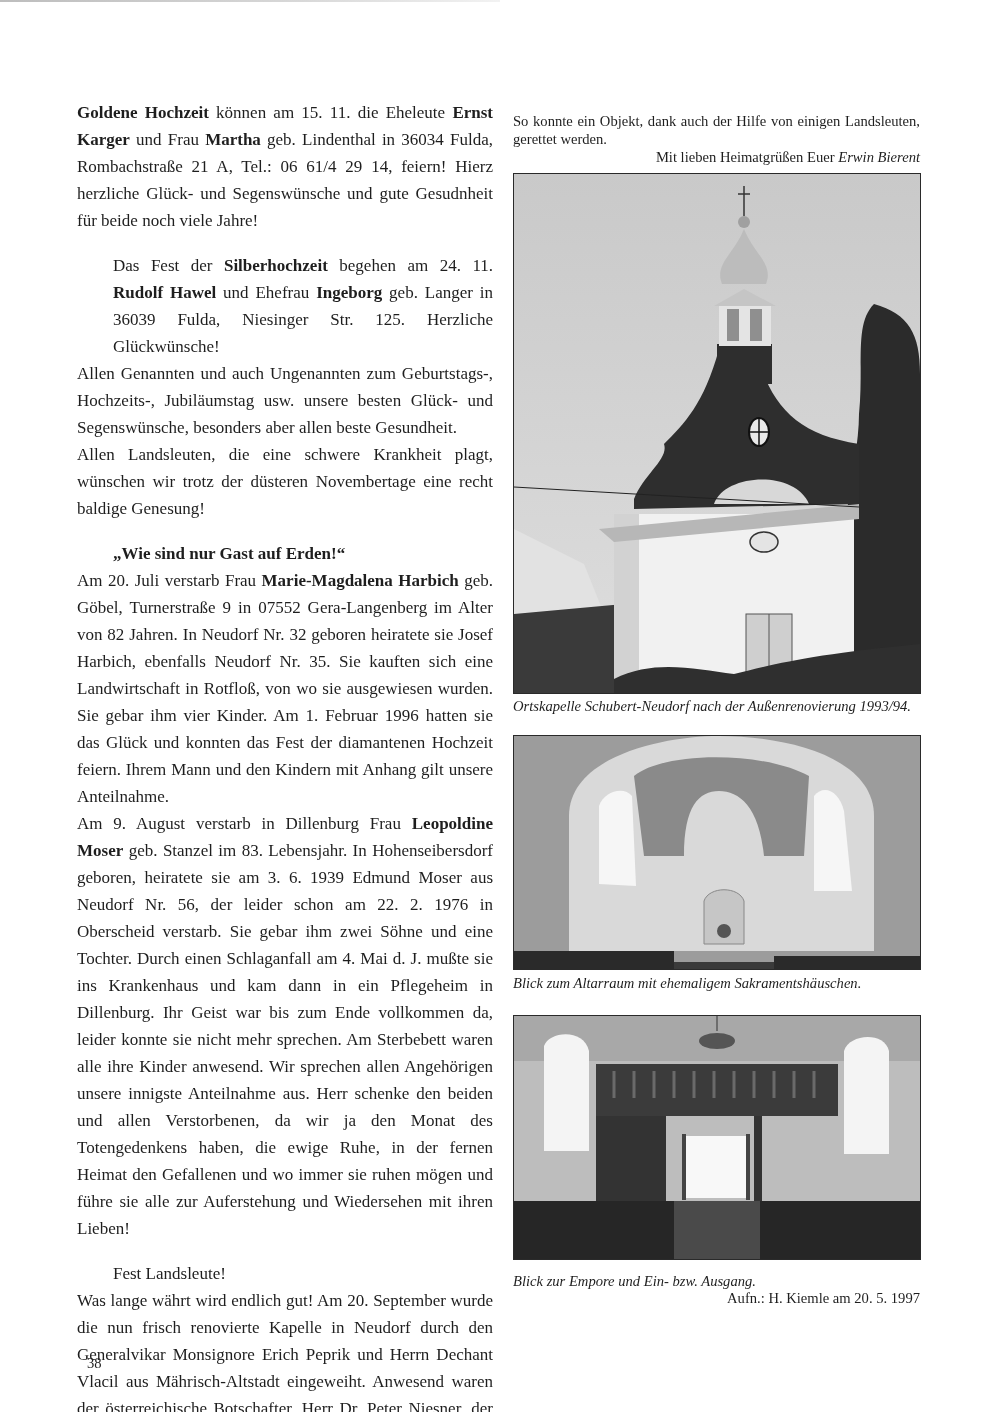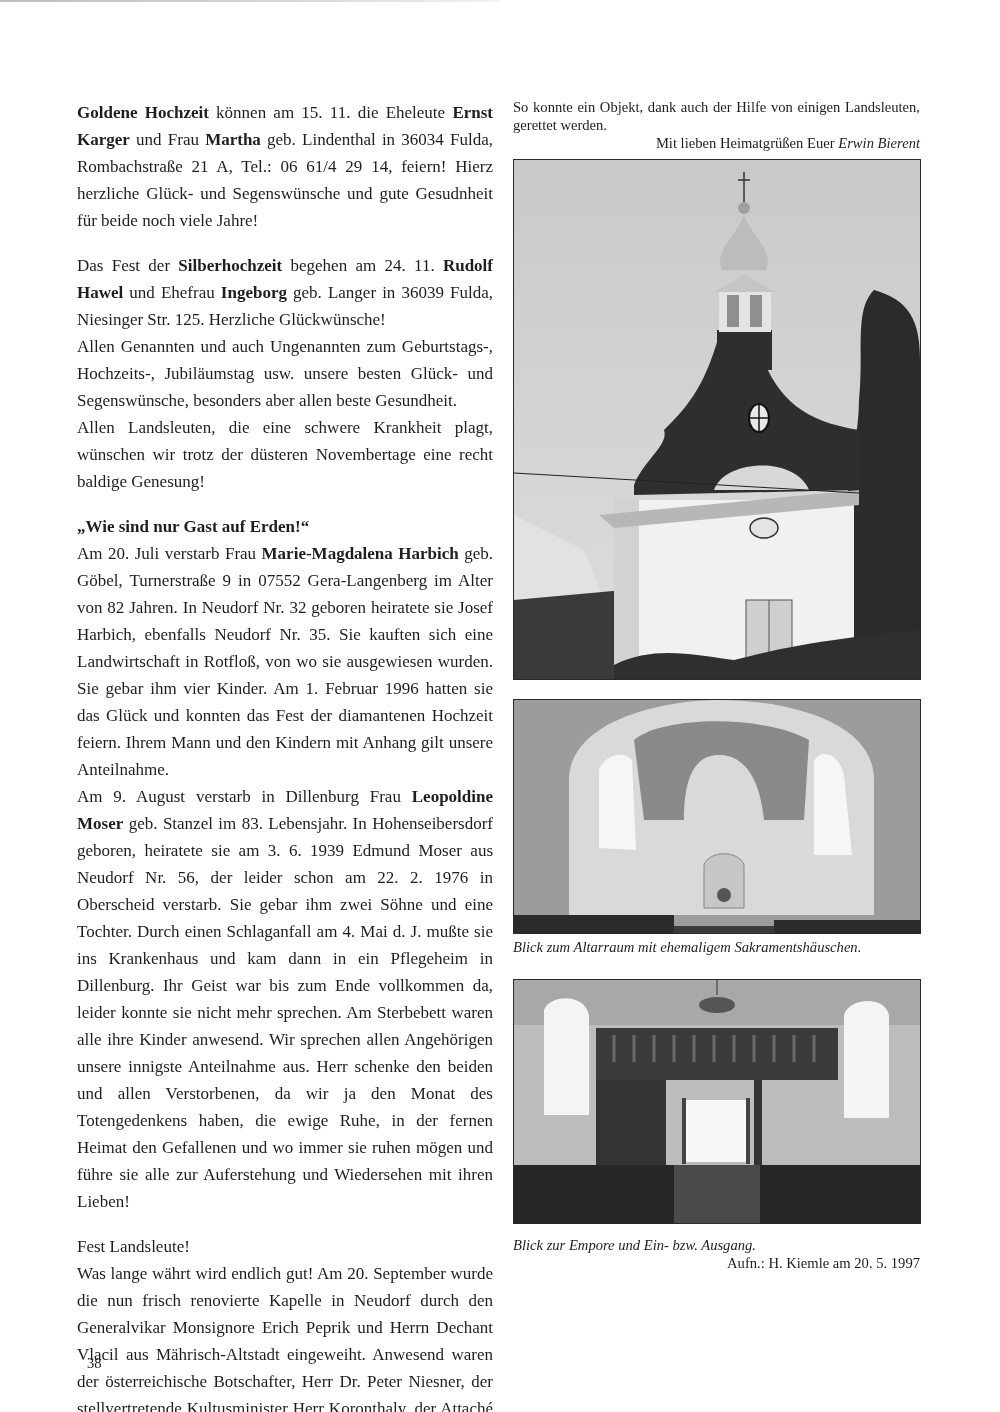--- a/index.html
+++ b/index.html
@@ -10,25 +10,25 @@
   }
   .scan-edge {
     position: absolute; left: 0; top: 0; width: 500px; height: 2px;
     background: linear-gradient(90deg, #bdbdbd, #d8d8d8 60%, #f2f2f2);
   }
   .col-left {
     position: absolute; left: 77px; top: 99px; width: 416px;
     font-size: 17px; line-height: 27px; text-align: justify;
   }
   .col-left p { margin: 0; }
-  .col-left p.gap { margin-top: 17.9px; }
+  .col-left p.gap { margin-top: 17.9px; margin-left: 36px; }
   .col-left b { font-weight: bold; }
   .heading { font-weight: bold; }
   .col-right {
-    position: absolute; left: 513px; top: 99px; width: 407px;
+    position: absolute; left: 513px; top: 113px; width: 407px;
     font-size: 14.6px; line-height: 17.9px;
   }
   .col-right p { margin: 0; text-align: justify; }
   .signoff { text-align: right !important; }
   .signoff i { font-style: italic; }
   .photo {
     position: relative; width: 406px; background: #9a9a9a; overflow: hidden;
     border: 1px solid #2a2a2a;
   }
   .caption {
@@ -119,20 +119,21 @@
       <ellipse cx="250" cy="368" rx="14" ry="10" fill="#e4e4e4" stroke="#333" stroke-width="1.5"></ellipse>
 
       <rect x="232" y="440" width="46" height="60" fill="#cfcfcf" stroke="#555" stroke-width="1"></rect>
       <line x1="255" y1="440" x2="255" y2="500" stroke="#555" stroke-width="1"></line>
 
       <line x1="0" y1="313" x2="345" y2="333" stroke="#222" stroke-width="1"></line>
 
       <path d="M100,505 C140,485 180,495 220,500 C260,490 300,480 406,470 L406,519 L100,519 Z" fill="#2f2f2f"></path>
     </svg>
   </div>
+  <div class="caption first" style="margin-top:4px;">Ortskapelle Schubert-Neudorf nach der Außenrenovierung 1993/94.</div>
 
   <div class="photo" style="height:233px; margin-top:19px;">
     <svg width="406" height="233" viewBox="0 0 406 233">
       <rect width="406" height="233" fill="#9c9c9c"></rect>
 
       <path d="M55,215 L55,80 C55,20 150,0 205,0 C270,0 360,20 360,80 L360,215 Z" fill="#d9d9d9"></path>
 
       <path d="M120,40 C150,15 250,15 295,40 L290,120 L250,120 C245,70 225,55 205,55 C185,55 170,70 170,120 L130,120 Z" fill="#8a8a8a"></path>
 
       <path d="M85,148 L85,70 C90,55 110,50 118,60 L122,150 Z" fill="#f6f6f6"></path>

